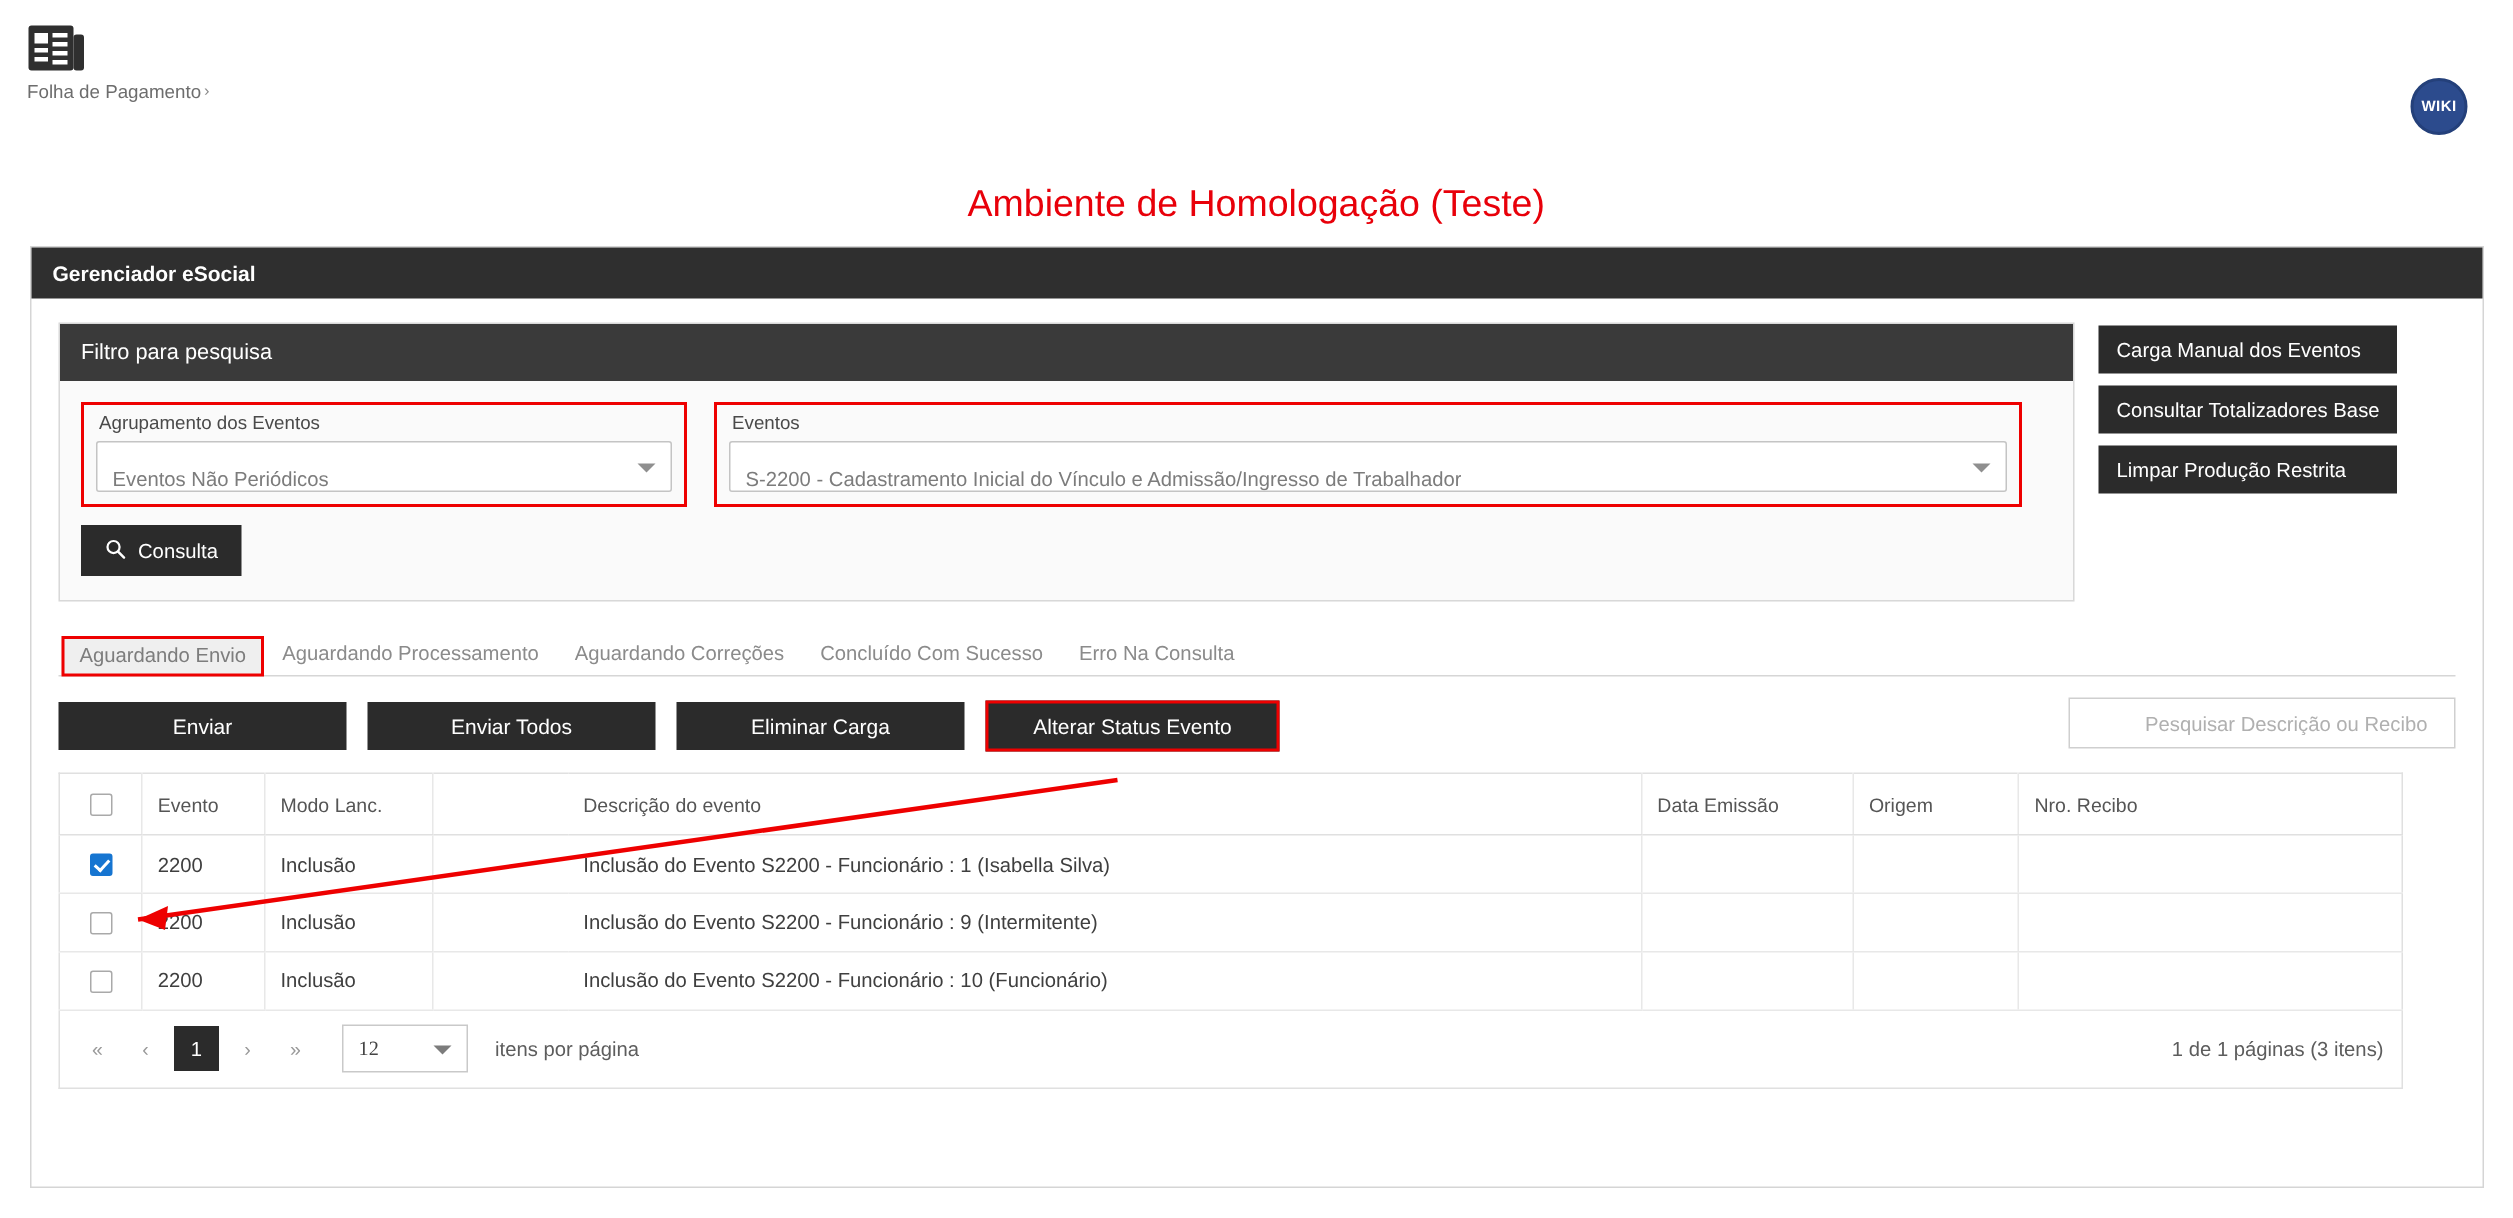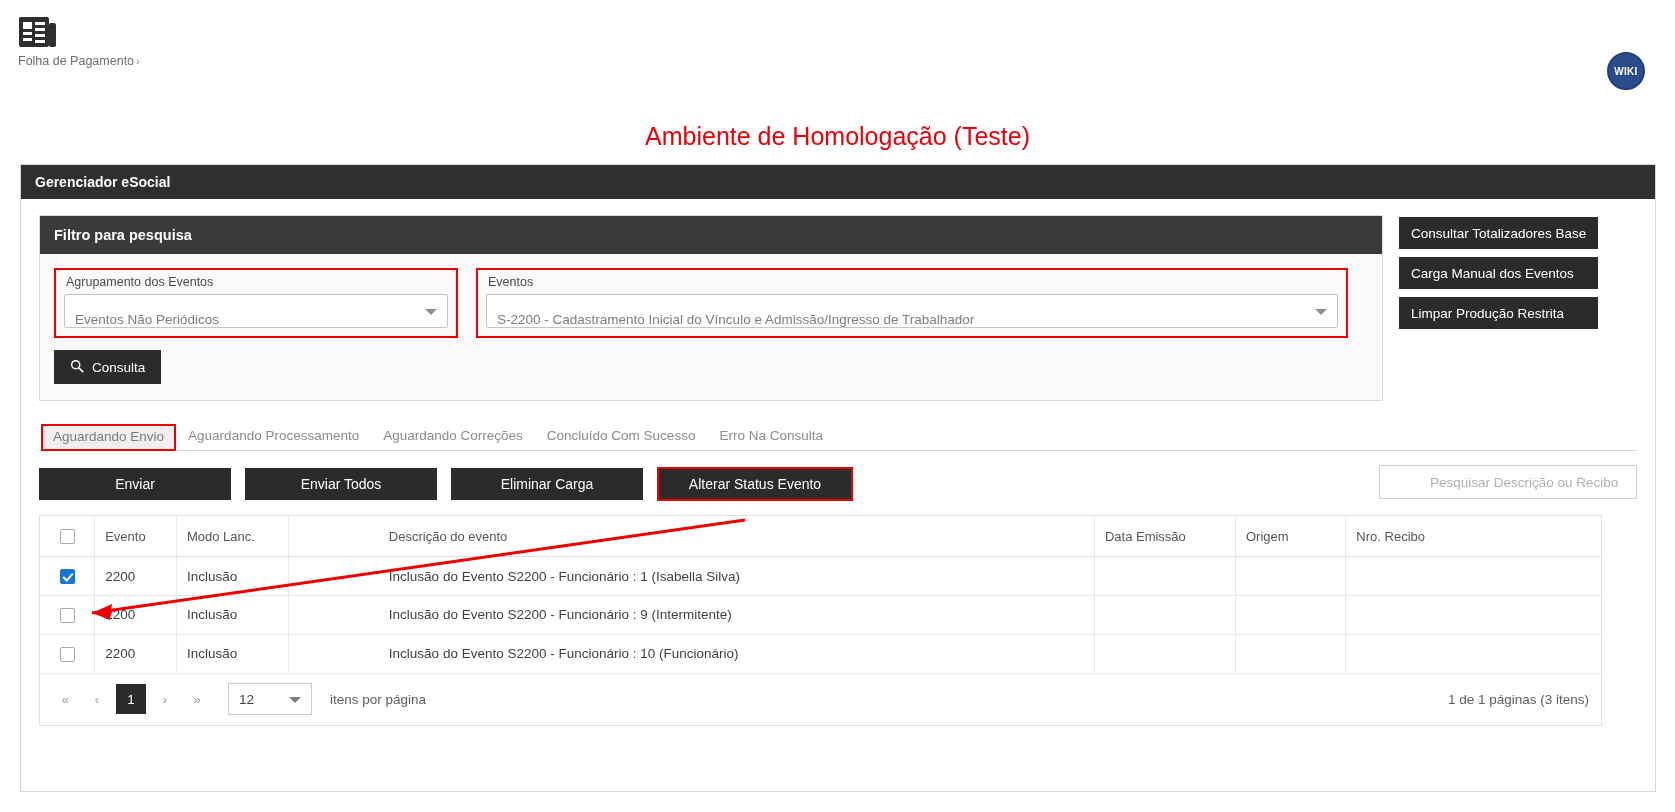--- a/index.html
+++ b/index.html
@@ -61,21 +61,21 @@
   
   .filter-wrap { display: flex; gap: 16px; align-items: flex-start; }
   .filter-card {
     width: 1344px;
     border: 1px solid #d8d8d8;
     background: #fafafa;
   }
   .filter-card-head {
     background: #3a3a3a; color:#fff;
     height: 38px; display:flex; align-items:center;
-    padding-left: 14px; font-size: 14.5px; font-weight: bold;
+    padding-left: 14px; font-size: 14.5px; font-weight: normal;
   }
   .filter-card-body { padding: 14px 14px 16px 14px; }
   .fields-row { display:flex; gap: 18px; }
 
   .field-box { border: 2px solid #ee0000; padding: 5px 8px 8px 8px; }
   .field-box.agr { width: 404px; }
   .field-box.evt { width: 872px; }
   .field-label { font-size: 12.5px; color: #4a4a4a; margin-bottom: 5px; padding-left: 2px;}
   .select-shell {
     height: 34px; background:#fff;
@@ -208,21 +208,21 @@
   }
   .pg-num {
     width: 30px; height: 30px; background:#2b2b2b; color:#fff;
     display:flex; align-items:center; justify-content:center;
     font-size: 13.5px; cursor:pointer;
   }
   .per-page {
     margin-left: 12px; width: 84px; height: 32px;
     border: 1px solid #c9c9c9; background:#fff;
     display:flex; align-items:center; padding: 0 10px;
-    position: relative; font-size: 13.5px; color:#444;
+    position: relative; font-size: 13.5px; color:#444;font-family:Liberation Serif, serif;
   }
   .per-page .caret { border-top-color:#7c7c7c; }
   .per-label { margin-left: 12px; font-size: 13.5px; color: #5d5d5d; }
   .pg-right { margin-left:auto; font-size: 13.5px; color: #5d5d5d; }
 
   
   .arrow-svg { position: absolute; left: 0; top: 0; width: 1675px; height: 812px; pointer-events:none; z-index: 50; }
 </style>
 </head>
 <body>
@@ -295,22 +295,22 @@
                     <line x1="10" y1="10" x2="14.5" y2="14.5" stroke="#ffffff" stroke-width="1.9" stroke-linecap="round"></line>
                   </svg>
                 </span>
                 <span>Consulta</span>
               </button>
             </div>
           </div>
         </div>
 
         <div class="side-buttons">
+          <button class="side-btn">Carga Manual dos Eventos</button>
           <button class="side-btn">Consultar Totalizadores Base</button>
-          <button class="side-btn">Carga Manual dos Eventos</button>
           <button class="side-btn">Limpar Produção Restrita</button>
         </div>
 
       </div>
 
       <div class="tabs">
         <div class="tab active">Aguardando Envio</div>
         <div class="tab">Aguardando Processamento</div>
         <div class="tab">Aguardando Correções</div>
         <div class="tab">Concluído Com Sucesso</div>

